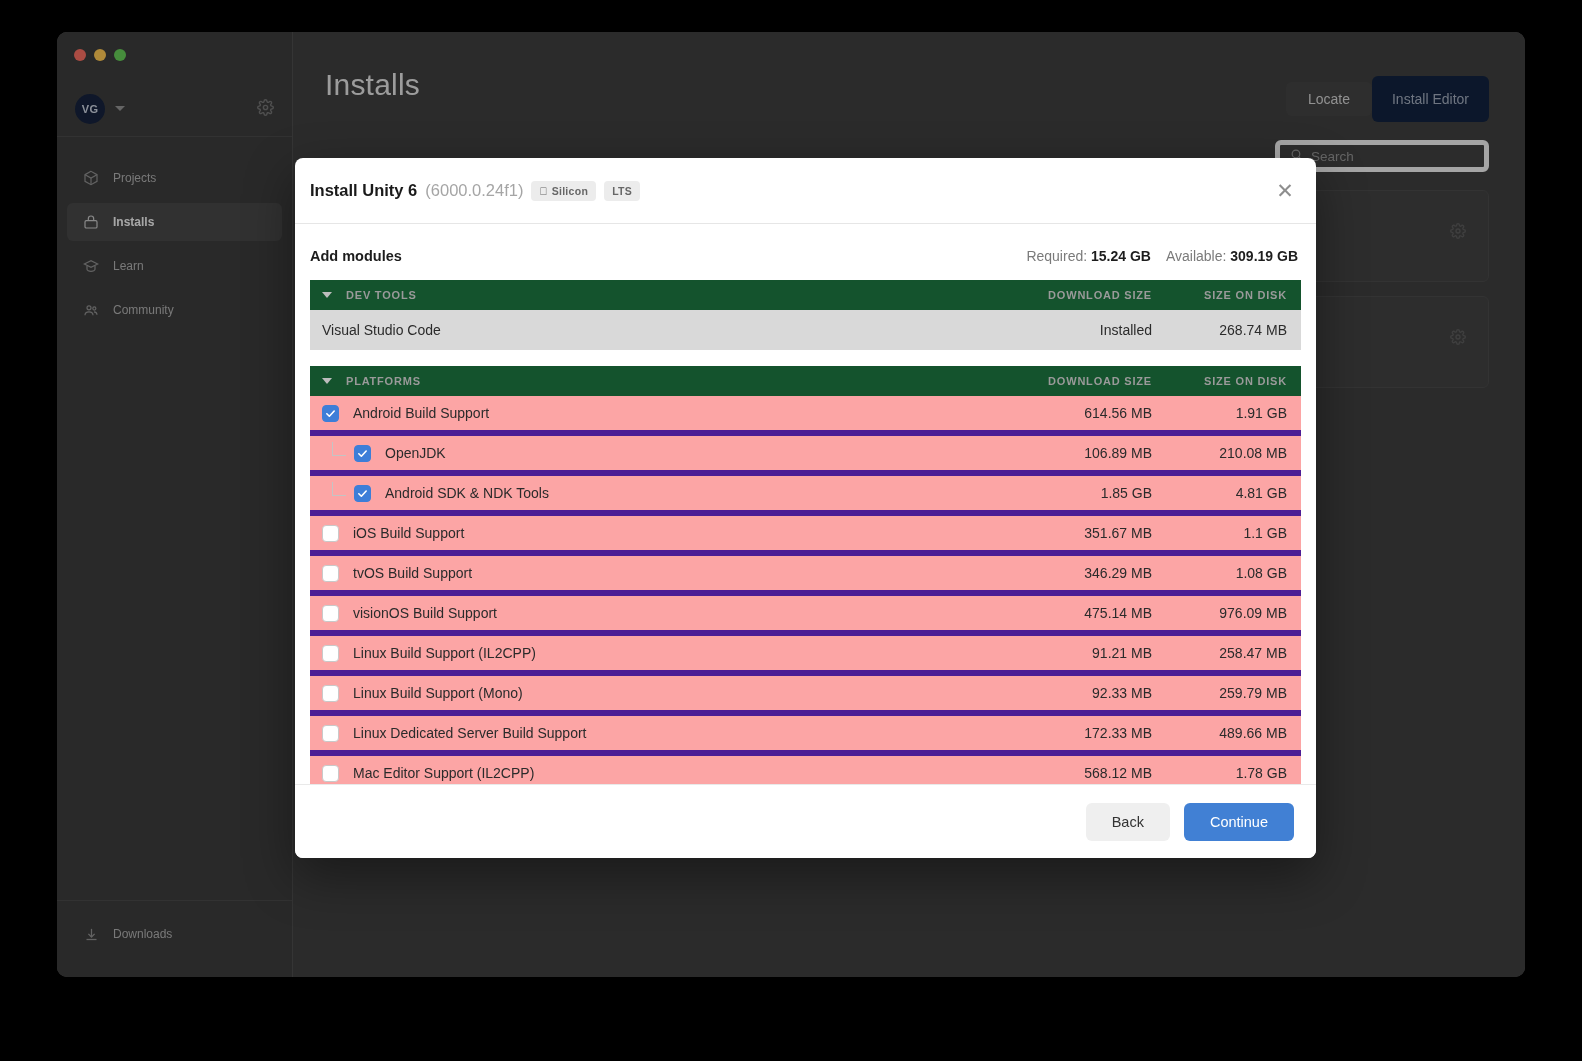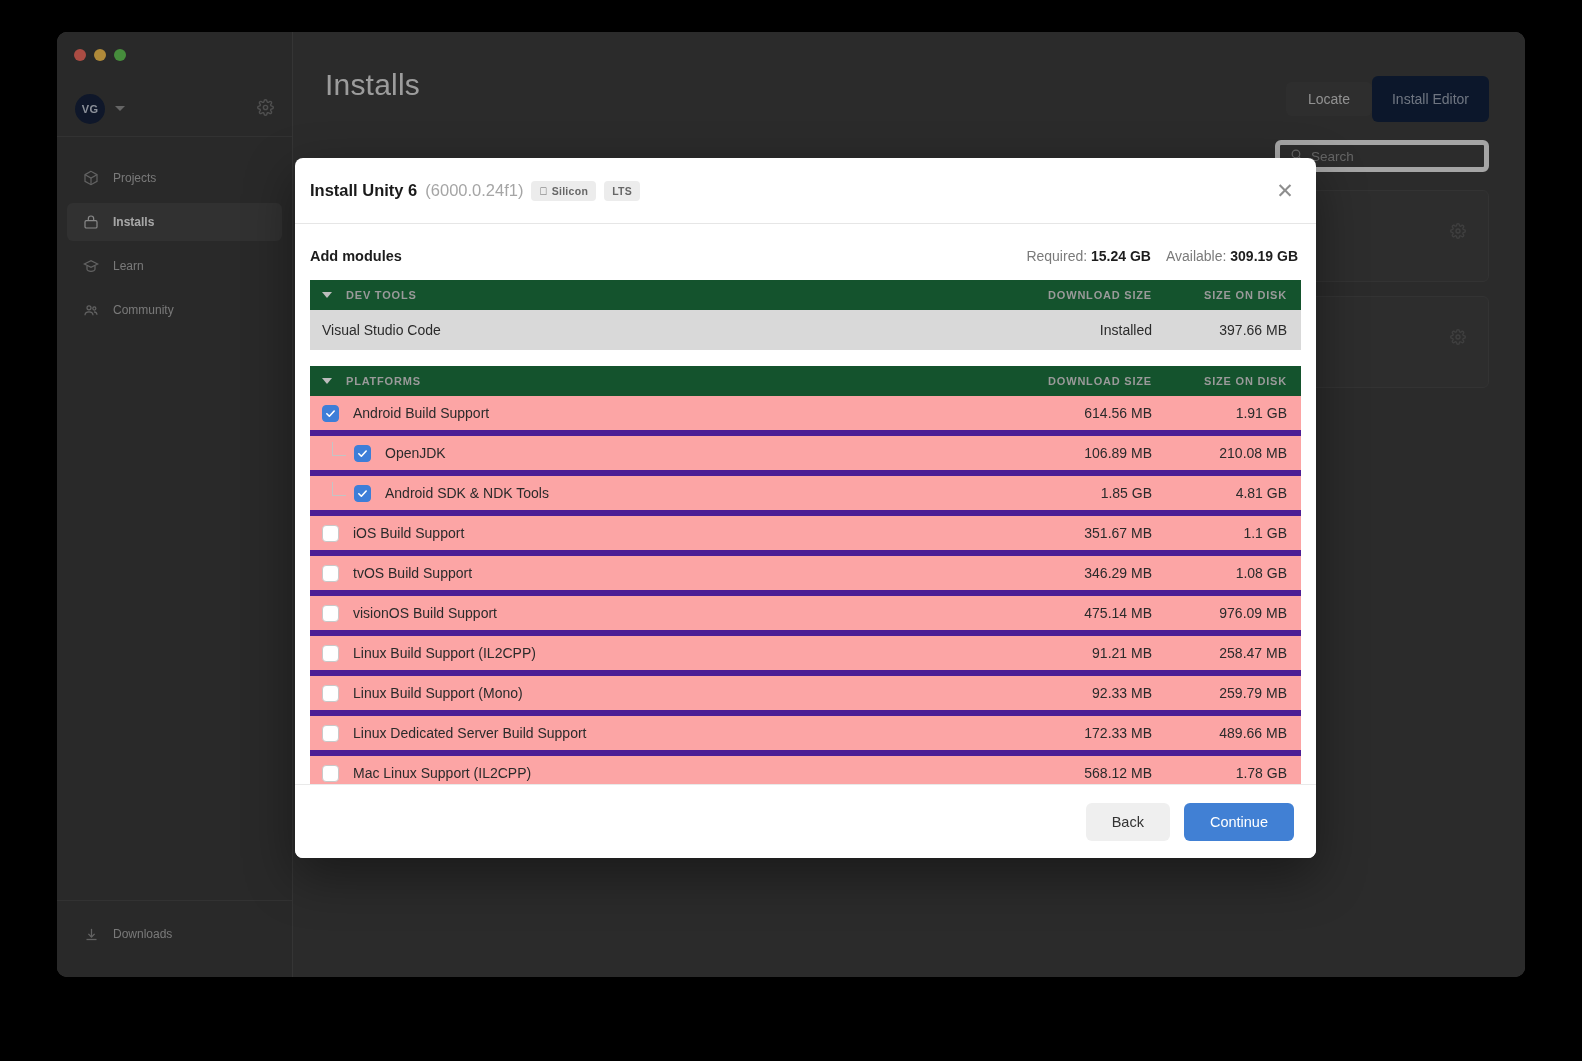--- a/index.html
+++ b/index.html
@@ -410,21 +410,21 @@
       <span class="sh-name">DEV TOOLS</span>
       <span class="col-dl">DOWNLOAD SIZE</span>
       <span class="col-disk">SIZE ON DISK</span>
     </div>
 
     <div class="row installed-row">
       <span class="row-name">
         <span>Visual Studio Code</span>
       </span>
       <span class="cell-dl">Installed</span>
-      <span class="cell-disk">397.66 MB</span>
+      <span class="cell-disk">268.74 MB</span>
     </div>
 
     <div class="spacer-gap"></div>
 
     <div class="section-head">
       <span class="tri"></span>
       <span class="sh-name">PLATFORMS</span>
       <span class="col-dl">DOWNLOAD SIZE</span>
       <span class="col-disk">SIZE ON DISK</span>
     </div>
@@ -520,21 +520,21 @@
         <span class="cb"></span>
         <span>Linux Dedicated Server Build Support</span>
       </span>
       <span class="cell-dl">172.33 MB</span>
       <span class="cell-disk">489.66 MB</span>
     </div>
 
     <div class="row">
       <span class="row-name">
         <span class="cb"></span>
-        <span>Mac Linux Support (IL2CPP)</span>
+        <span>Mac Editor Support (IL2CPP)</span>
       </span>
       <span class="cell-dl">568.12 MB</span>
       <span class="cell-disk">1.78 GB</span>
     </div>
 
   </div>
 
   <div id="modal-footer">
     <button class="btn-back">Back</button>
     <button class="btn-continue">Continue</button>

